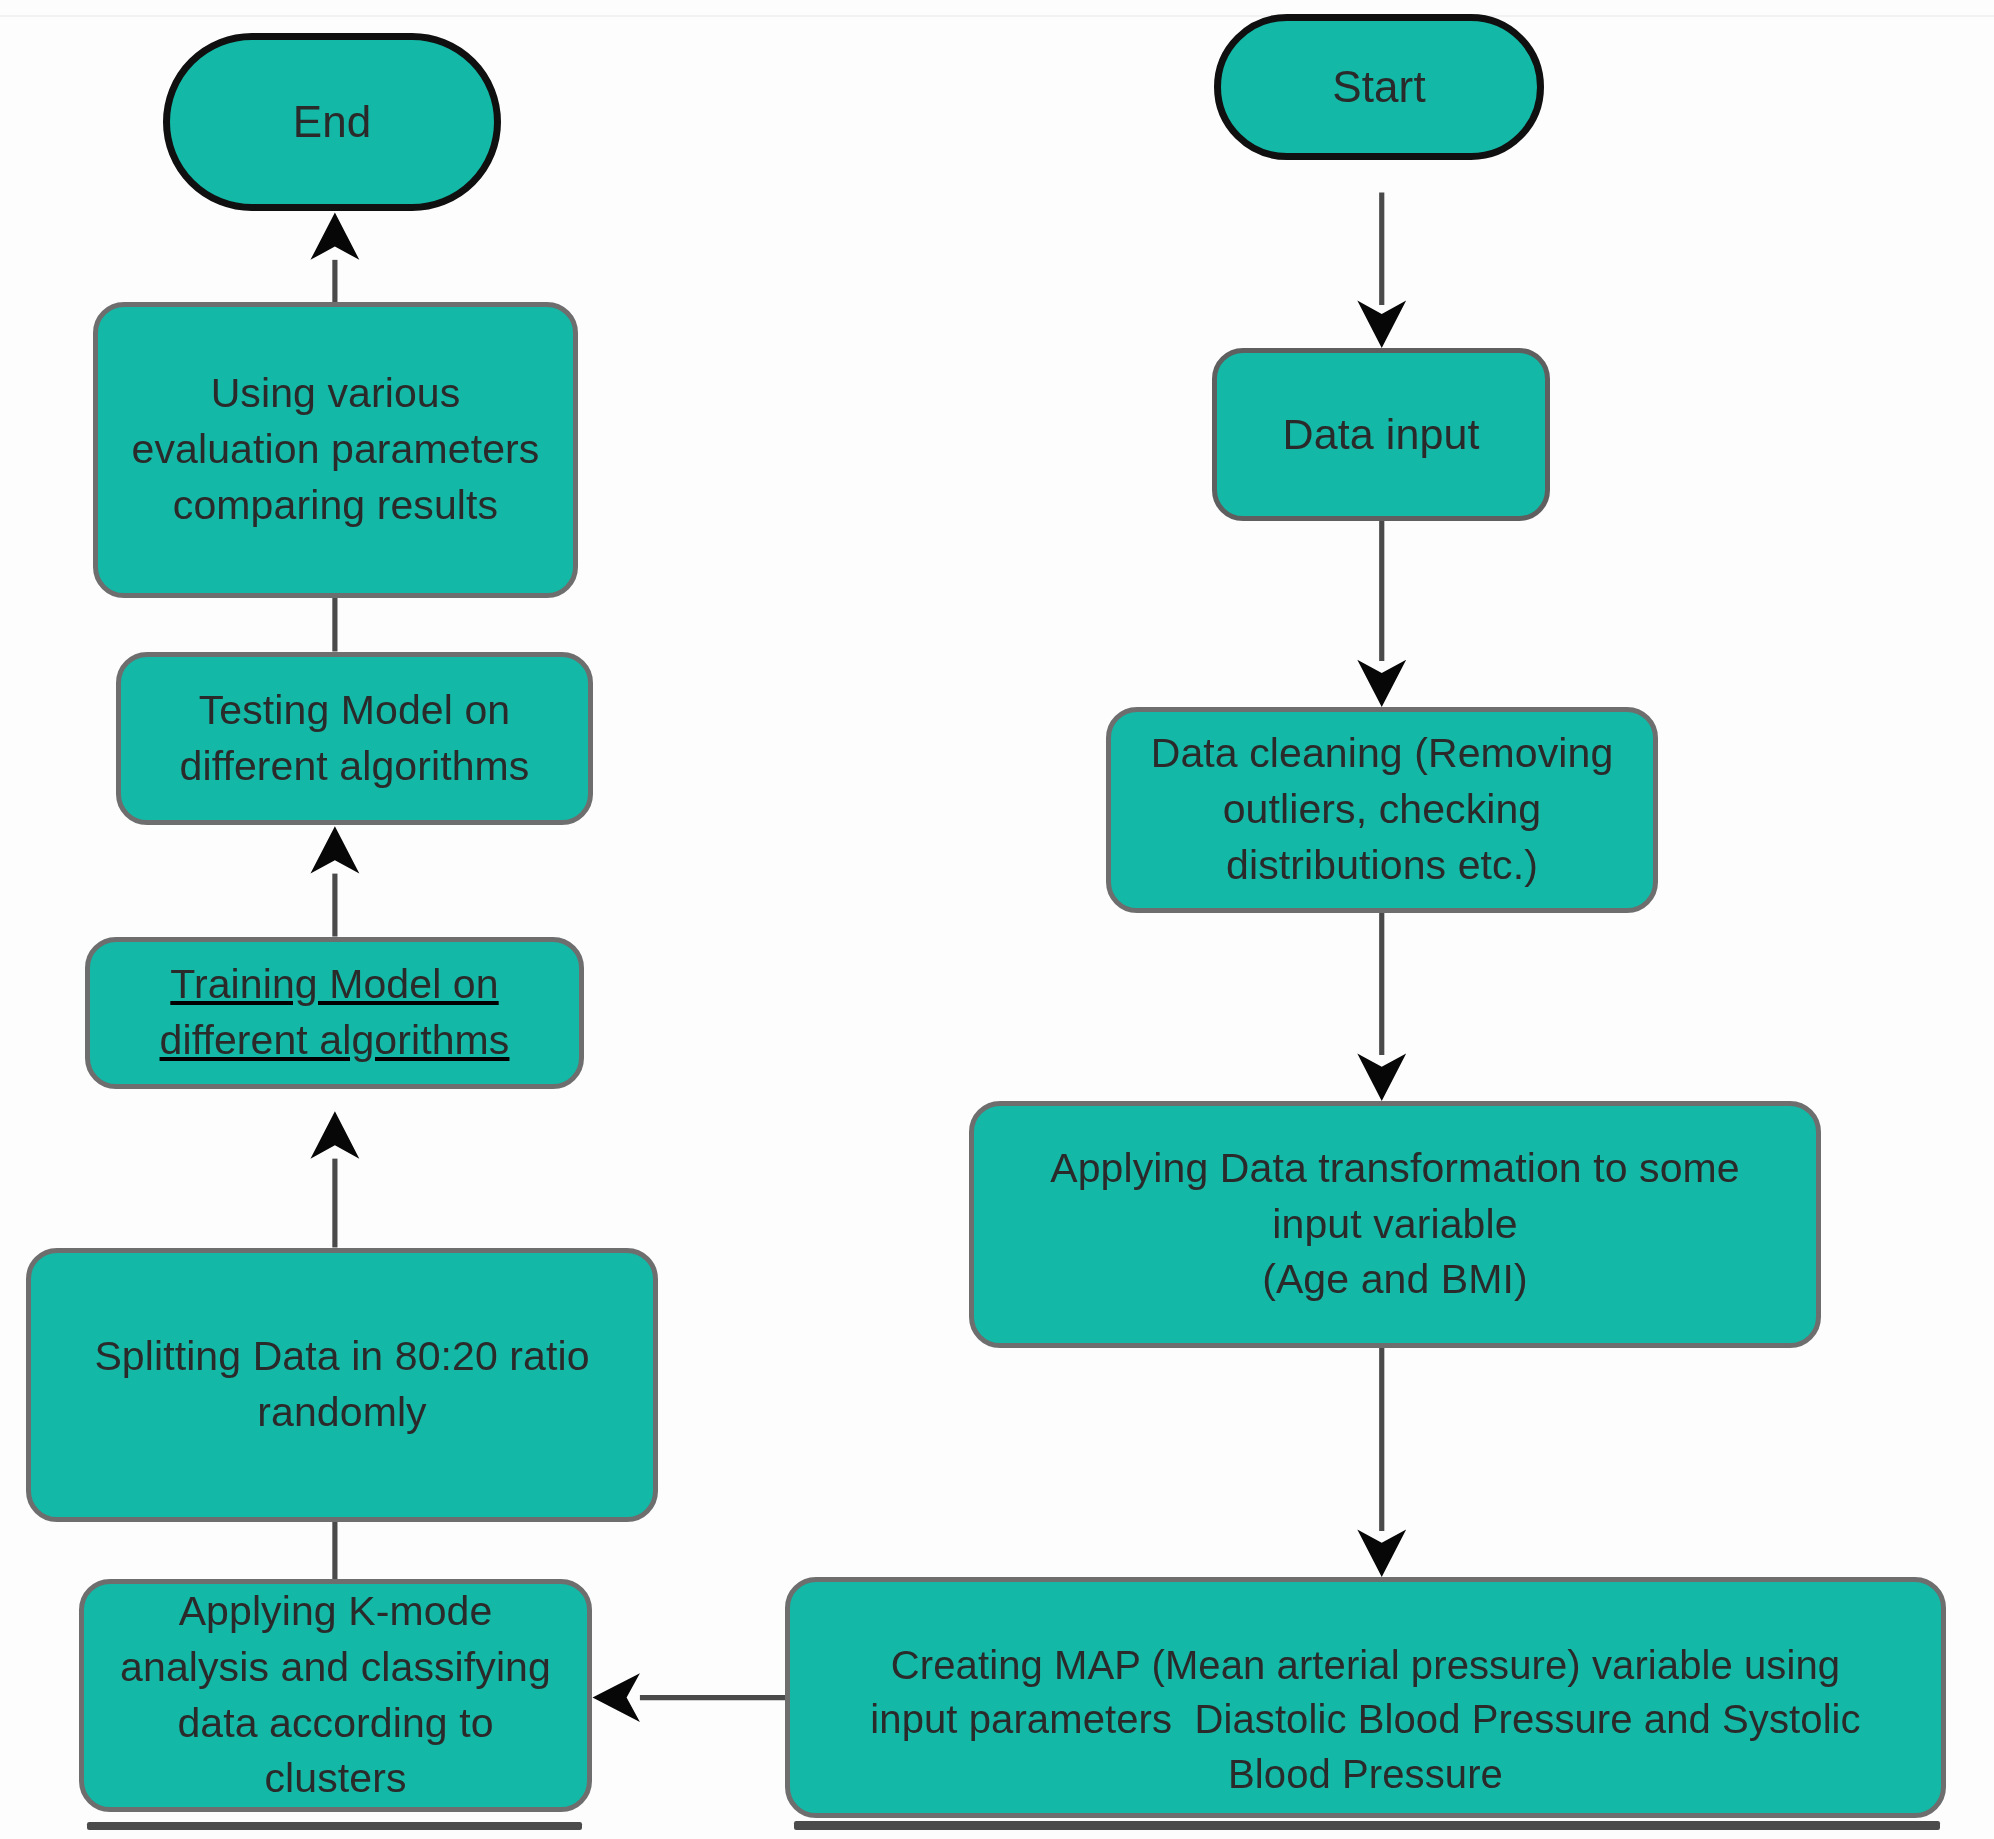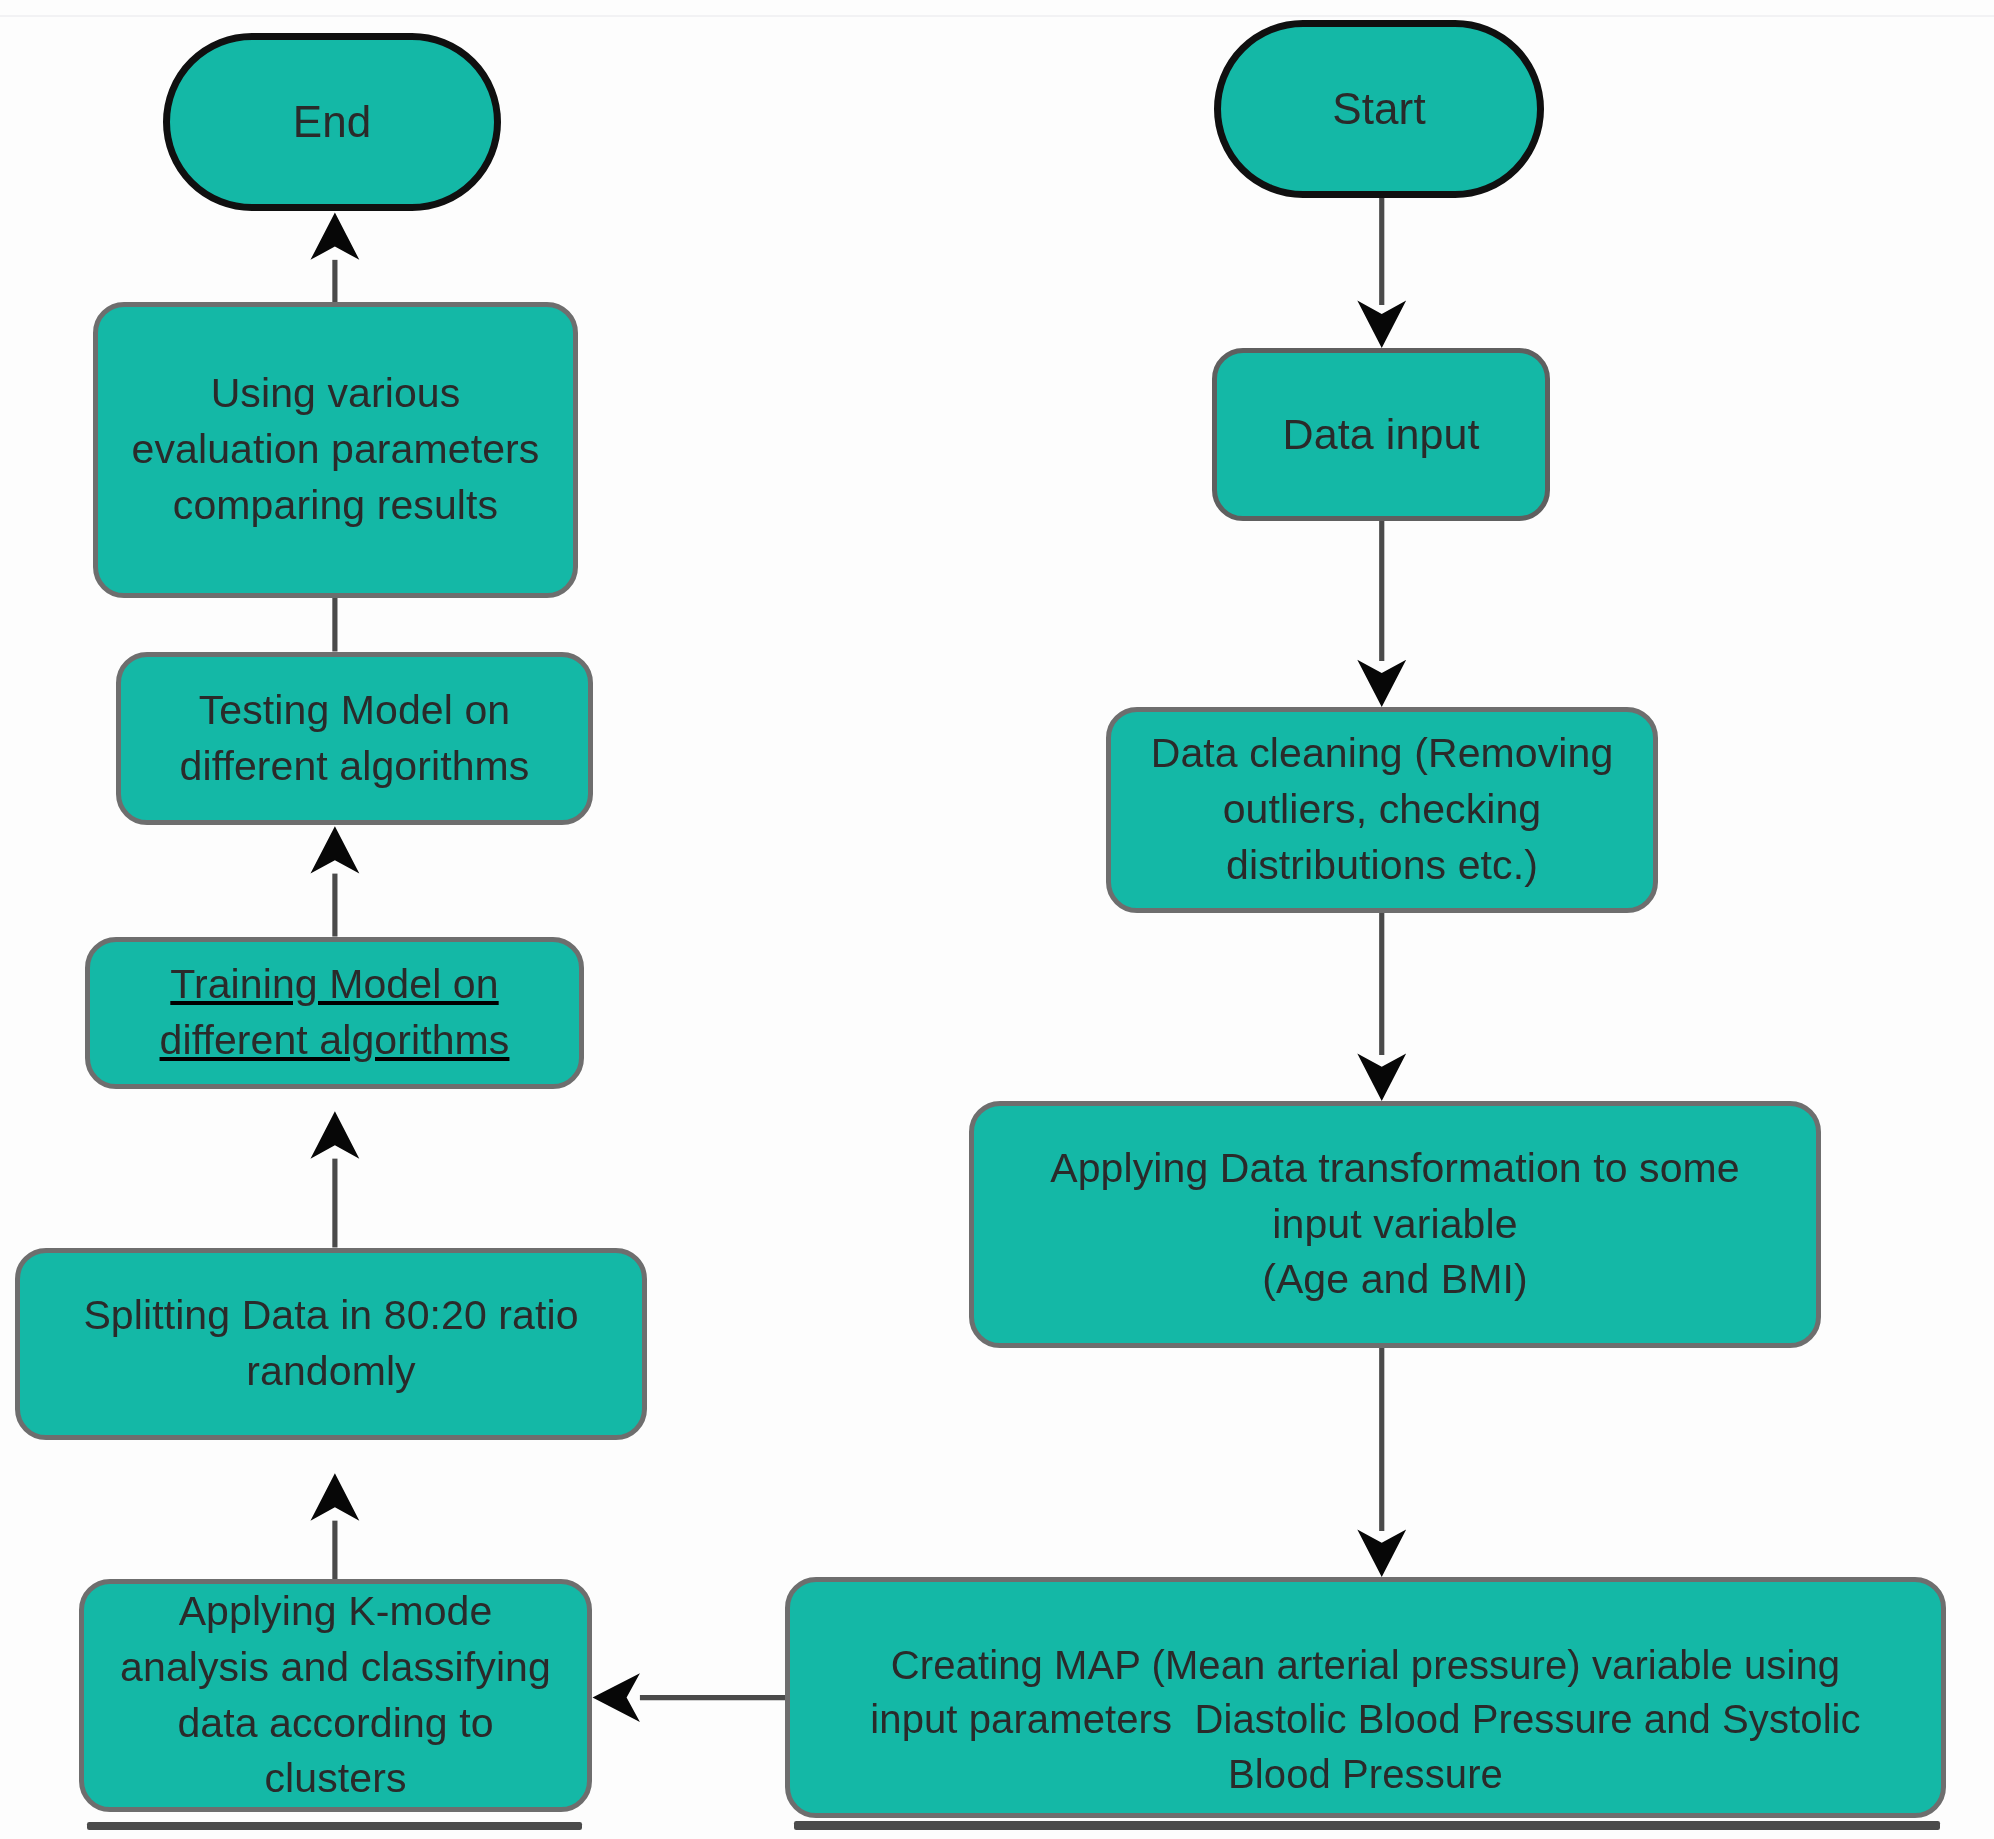--- a/index.html
+++ b/index.html
@@ -21,23 +21,23 @@
     white-space:pre;color:#2a2a2a;font-size:41px;line-height:1.36;letter-spacing:0.1px;
   }
   .n-start .node-label,.n-end .node-label{font-size:44px;}
   .n-datainput .node-label{font-size:43px;}
   .n-datainput{border-color:#5f5f5f;}
   .n-map .node-label{font-size:40px;margin-top:44px;}
   .n-end{left:163px;top:33px;width:338px;height:178px;}
   .n-evaluation{left:93px;top:302px;width:485px;height:296px;}
   .n-testing{left:116px;top:652px;width:477px;height:173px;}
   .n-training{left:85px;top:937px;width:499px;height:152px;text-decoration:underline;}
-  .n-splitting{left:15px;top:1248px;width:632px;height:192px;}
+  .n-splitting{left:26px;top:1248px;width:632px;height:274px;}
   .n-kmode{left:79px;top:1579px;width:513px;height:233px;}
-  .n-start{left:1214px;top:20px;width:330px;height:178px;}
+  .n-start{left:1214px;top:14px;width:330px;height:146px;}
   .n-datainput{left:1212px;top:348px;width:338px;height:173px;}
   .n-cleaning{left:1106px;top:707px;width:552px;height:206px;}
   .n-transform{left:969px;top:1101px;width:852px;height:247px;}
   .n-map{left:785px;top:1577px;width:1161px;height:241px;}
   .shadow-line{position:absolute;background:#4b4b4b;border-radius:2.2px;}
   .kmode-shadow{left:87px;top:1822px;width:495px;height:8.1px;}
   .map-shadow{left:794px;top:1821px;width:1146px;height:9px;}
 </style>
 </head>
 <body>

